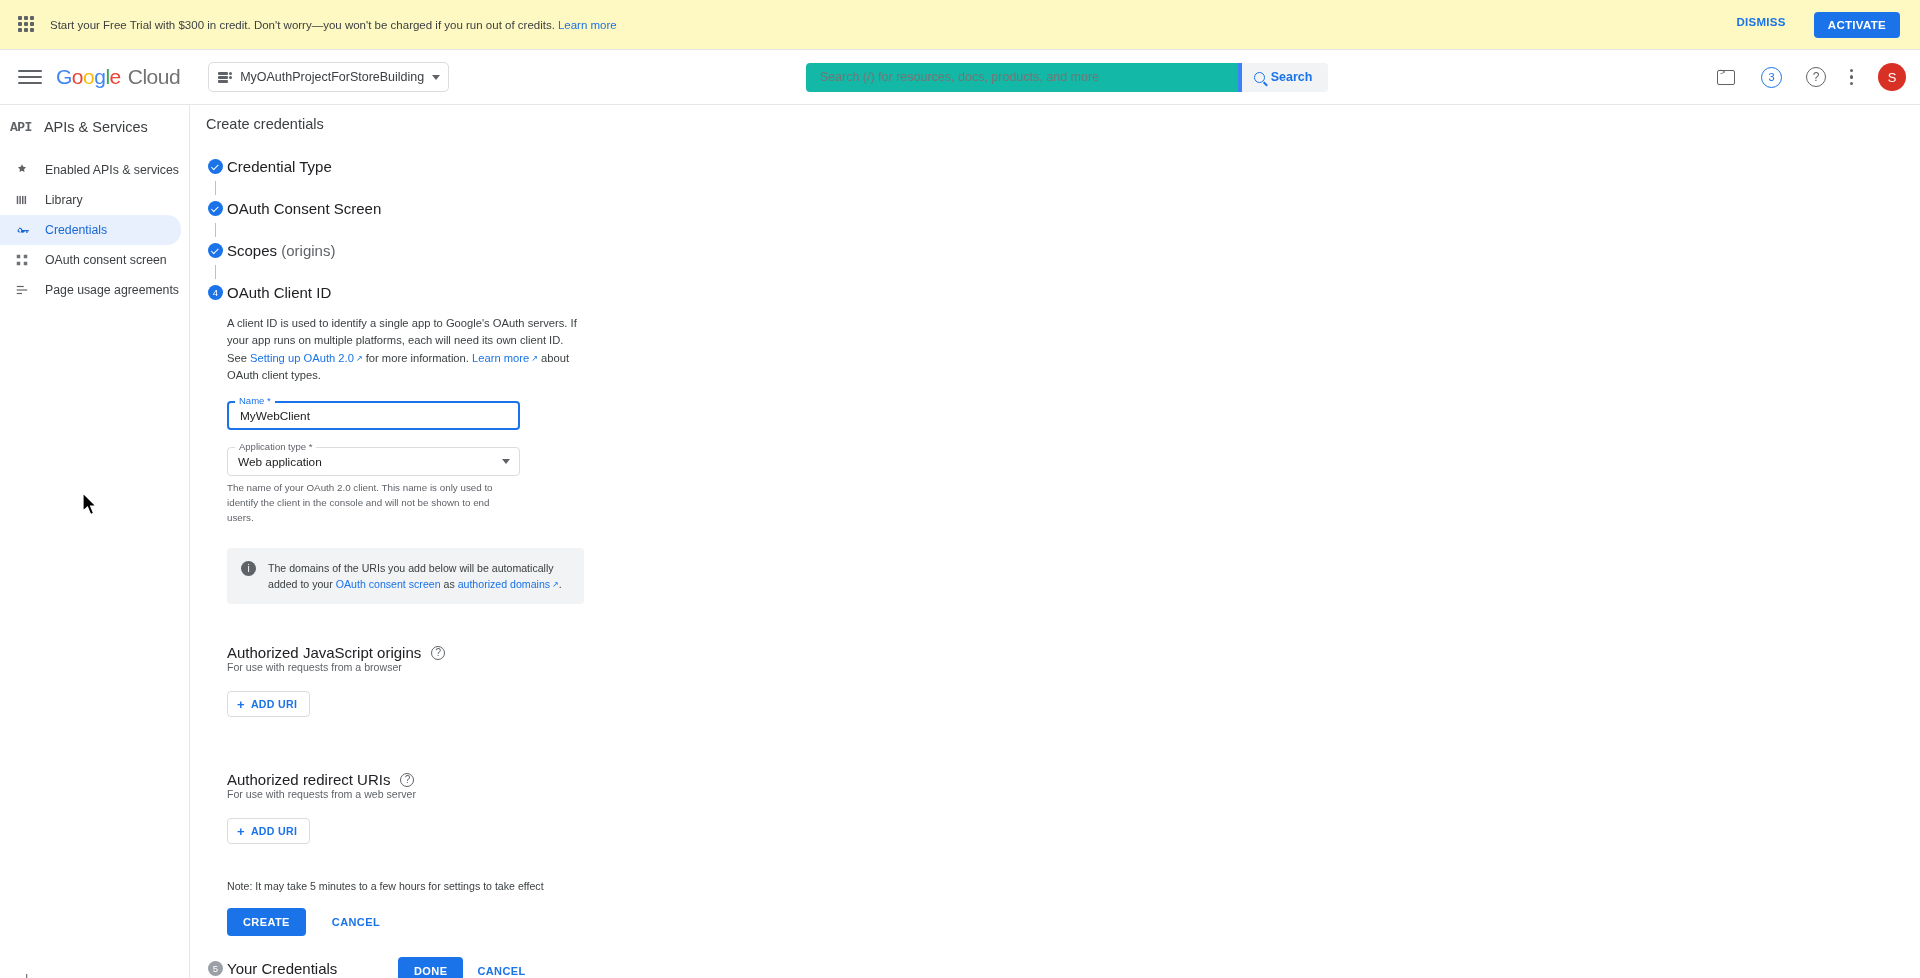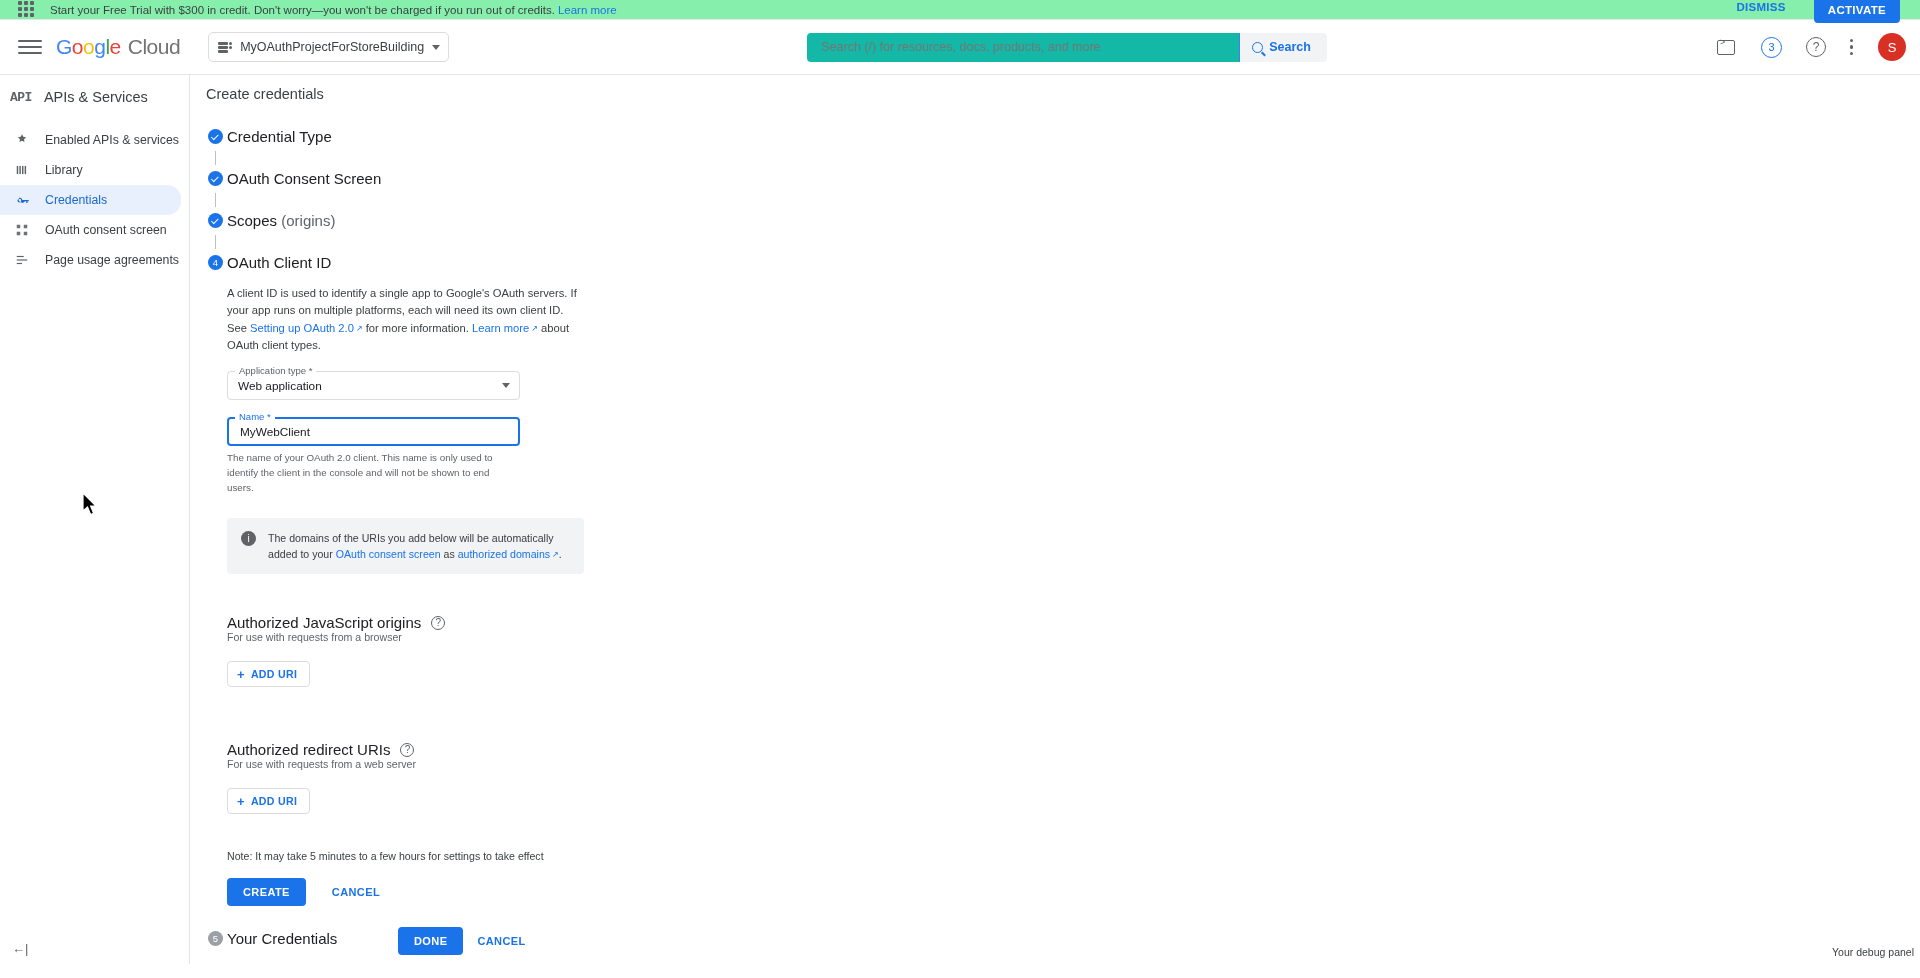--- a/index.html
+++ b/index.html
@@ -8,26 +8,26 @@
     width: 1920px; height: 978px;
     overflow: hidden;
     background: #fff;
     font-family: "Liberation Sans", sans-serif;
     color: #202124;
   }
   body { position: relative; }
 
   
   .trial-banner {
-    height: 20px;
+    height: 50px;
     display: flex;
     align-items: center;
     padding: 0 14px;
     border-bottom: 1px solid #e4e6e9;
-    background: #86efac;
+    background: #fef9c3;
     font-size: 11.5px;
     color: #3c4043;
   }
   .apps-grid {
     width: 18px; height: 18px;
     display: grid;
     grid-template-columns: repeat(3, 4px);
     grid-template-rows: repeat(3, 4px);
     gap: 2px;
     margin-right: 14px;
@@ -110,21 +110,21 @@
     color: #5f6368;
   }
   .search-box input {
     border: none; background: transparent; outline: none;
     width: 100%; font-size: 12.5px; color: #3c4043;
     font-family: "Liberation Sans", sans-serif;
   }
   .search-btn {
     height: 29px;
     background: #f1f3f4;
-    border: none; border-left: 1px solid #3b82f6;
+    border: none; border-left: 4px solid #3b82f6;
     border-radius: 0 4px 4px 0;
     display: flex; align-items: center; gap: 6px;
     padding: 0 16px 0 12px;
     color: #1a73e8; font-size: 12.5px; font-weight: 600;
     cursor: pointer;
     font-family: "Liberation Sans", sans-serif;
   }
   .mag {
     width: 11px; height: 11px; border: 1.8px solid currentColor; border-radius: 50%;
     position: relative; display: inline-block;
@@ -523,31 +523,31 @@
       <div class="step">
         <span class="step-circle">4</span>
         <span class="step-title">OAuth Client ID</span>
 
         <div class="step-body">
           <p class="desc">
             <span>A client ID is used to identify a single app to Google's OAuth servers. If your app runs on multiple platforms, each will need its own client ID. See </span><a href="#" class="link ext">Setting up OAuth 2.0</a><span> for more information. </span><a href="#" class="link ext">Learn more</a><span> about OAuth client types.</span>
           </p>
 
           <div class="field">
+            <span class="fl focus">Name *</span>
+            <div class="text-field">
+              <input type="text" value="MyWebClient" style="">
+            </div>
+          </div>
+
+          <div class="field">
             <span class="fl">Application type *</span>
             <div class="select-field">
               <span>Web application</span>
               <span class="caret"></span>
-            </div>
-          </div>
-
-          <div class="field">
-            <span class="fl focus">Name *</span>
-            <div class="text-field">
-              <input type="text" value="MyWebClient" style="">
             </div>
           </div>
           <div class="helper">The name of your OAuth 2.0 client. This name is only used to identify the client in the console and will not be shown to end users.</div>
 
           <div class="info-box">
             <span class="info-ico">i</span>
             <div class="info-text">
               <span>The domains of the URIs you add below will be automatically added to your </span><a href="#" class="link">OAuth consent screen</a><span> as </span><a href="#" class="link ext">authorized domains</a><span>.</span>
             </div>
           </div>

